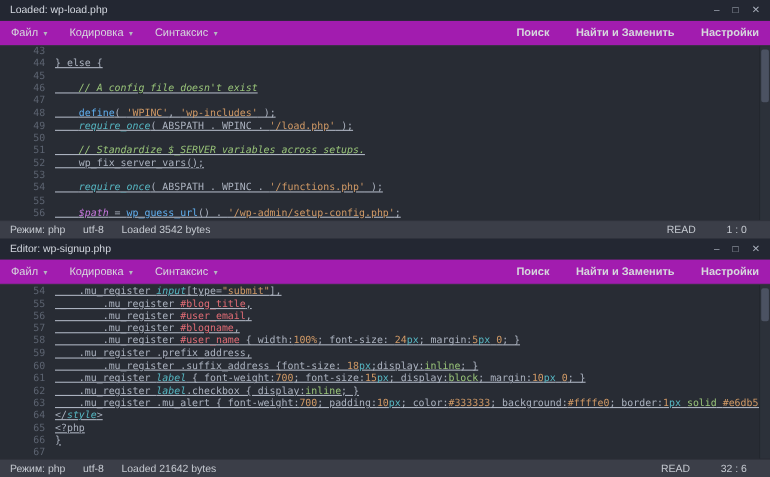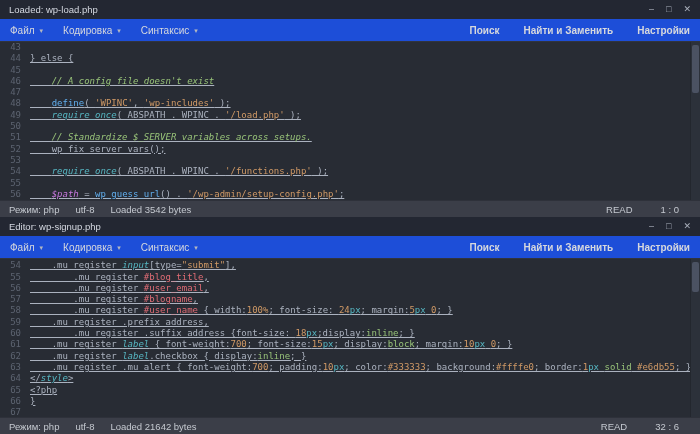--- a/index.html
+++ b/index.html
@@ -10,34 +10,34 @@
 
   .titlebar {
     height:19px; background:#232732; color:#d4d8e0;
     display:flex; align-items:center; padding:0 9px;
     font-size:9.5px; flex-shrink:0;
   }
   .win-controls { margin-left:auto; display:flex; gap:12px; color:#aab0bc; font-size:9px; }
   .wc { cursor:default; line-height:19px; }
 
   .menubar {
-    height:23px; background:#1d4ed8; border-bottom:1px solid #31343d;
+    height:23px; background:#a21caf; border-bottom:1px solid #31343d;
     display:flex; align-items:center; padding:0 10px;
     font-size:10px; color:#d6d8dd; flex-shrink:0;
   }
   .menus-left, .menus-right { display:flex; align-items:center; }
   .menus-right { margin-left:auto; }
   .menu-item { display:flex; align-items:center; gap:5px; margin-right:20px; cursor:default; }
   .menus-right .menu-item { margin-right:0; margin-left:24px;font-weight:bold; }
   .menu-caret { font-size:7px; color:#b4b8c1; position:relative; top:1px; }
 
   .code-area { flex:1; background:#282c34; display:flex; overflow:hidden; position:relative; }
   .lines {
     flex:1; font-family:"DejaVu Sans Mono", monospace;
-    font-size:9px; line-height:11.3px; white-space:pre; overflow:hidden;
+    font-size:9px; line-height:11.3px; white-space:pre; overflow:hidden;padding-left:20px;
   }
   .lines.offset-up { margin-top:-10px; }
   .line { display:flex; height:11.3px; }
   .ln { width:30px; text-align:right; padding-right:9px; color:#5c6370; flex-shrink:0; }
   .code { color:#abb2bf;text-decoration:underline; }
   .tok-c, .tok-k, .tok-v { font-style:italic; }
 
   .scrollbar { width:10px; background:#2c313a; position:relative; flex-shrink:0; border-left:1px solid #23272e; }
   .thumb { position:absolute; left:1px; right:1px; background:#4b5262; border-radius:2px; }
   .thumb.t0 { top:3px; height:48px; }

